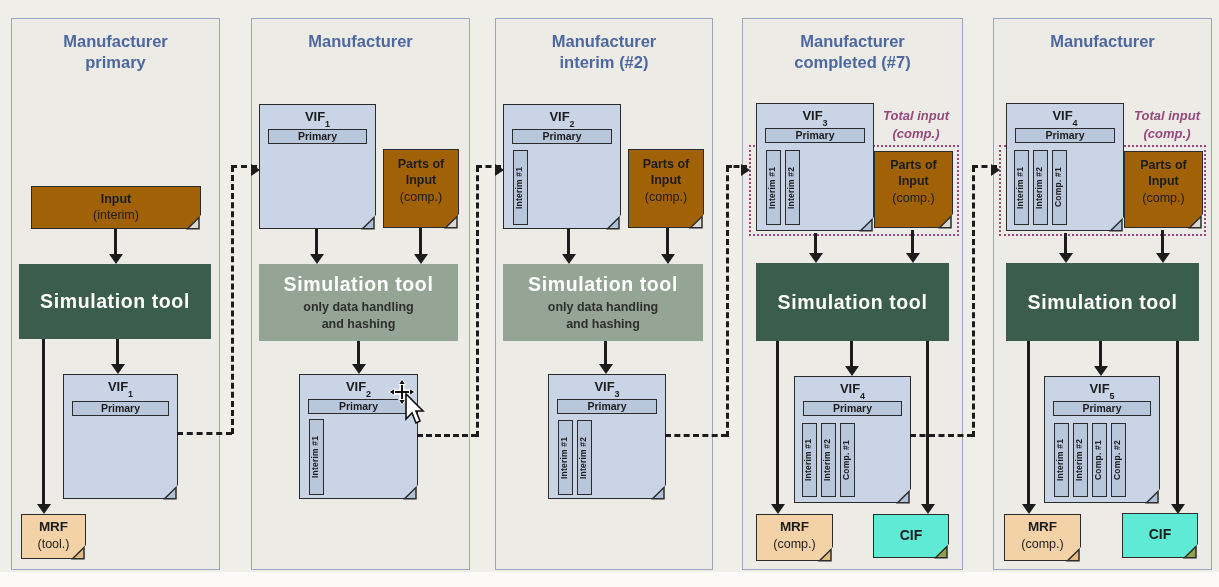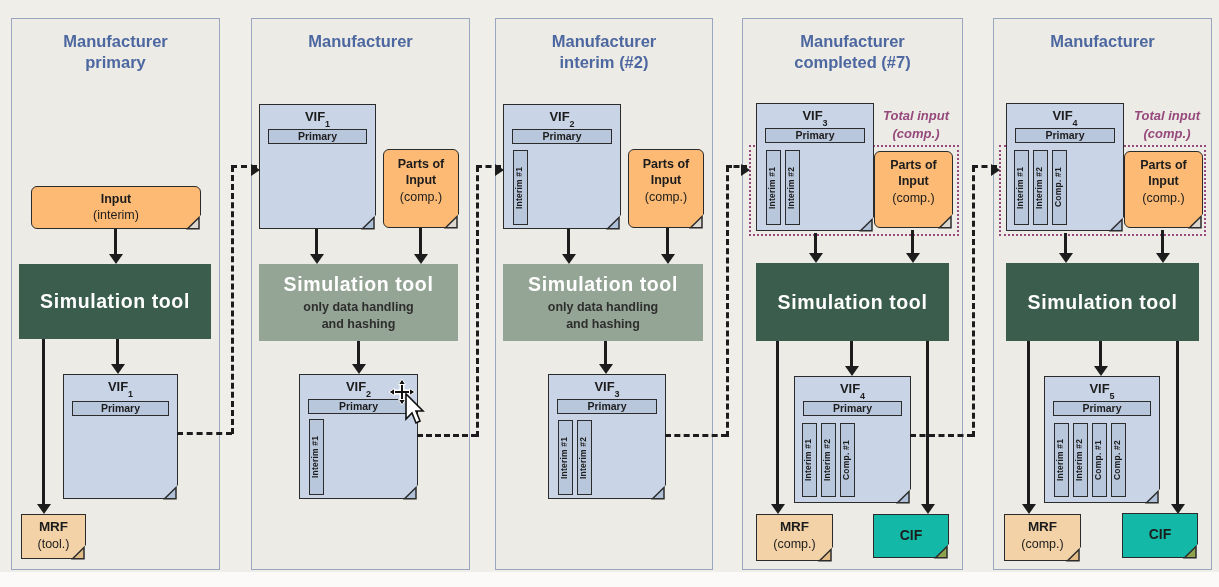--- a/index.html
+++ b/index.html
@@ -9,23 +9,23 @@
     font-family:"Liberation Sans", sans-serif;
     color:#1c1c1c;
   }
   .bottom-strip { position:absolute; left:0; top:572px; width:1219px; height:15px; background:#fbfaf8; }
 
   .panel { position:absolute; top:18px; height:552px; background:#edebe5; border:1.5px solid #9aa6c0; box-sizing:border-box; }
   .panel-title { position:absolute; top:12px; left:0; right:0; text-align:center; color:#4d68a0; font-weight:bold; font-size:16.5px; line-height:1.3; }
 
   .doc { position:absolute; border:1.8px solid #2b2b2b; box-sizing:border-box; }
   .doc.vif   { background:#c9d4e6; }
-  .doc.white { background:#fdba74;border-radius:6px; }
+  .doc.white { background:#a16207; }
   .doc.mrf   { background:#f3d2a7; }
-  .doc.cif   { background:#14b8a6; }
+  .doc.cif   { background:#5eead4; }
 
   .fold { position:absolute; right:-1.8px; bottom:-1.8px; width:16px; height:16px; }
   .fold .cut  { fill:#edebe5; }
   .fold .flap { stroke:#2b2b2b; stroke-width:1.5; }
   .vif   .fold .flap { fill:#aebfd8; }
   .white .fold .flap { fill:#dcd8d0; }
   .mrf   .fold .flap { fill:#e2bb85; }
   .cif   .fold .flap { fill:#8fa34c; }
 
   .vif-title { text-align:center; font-weight:bold; font-size:13px; margin-top:4px; }

